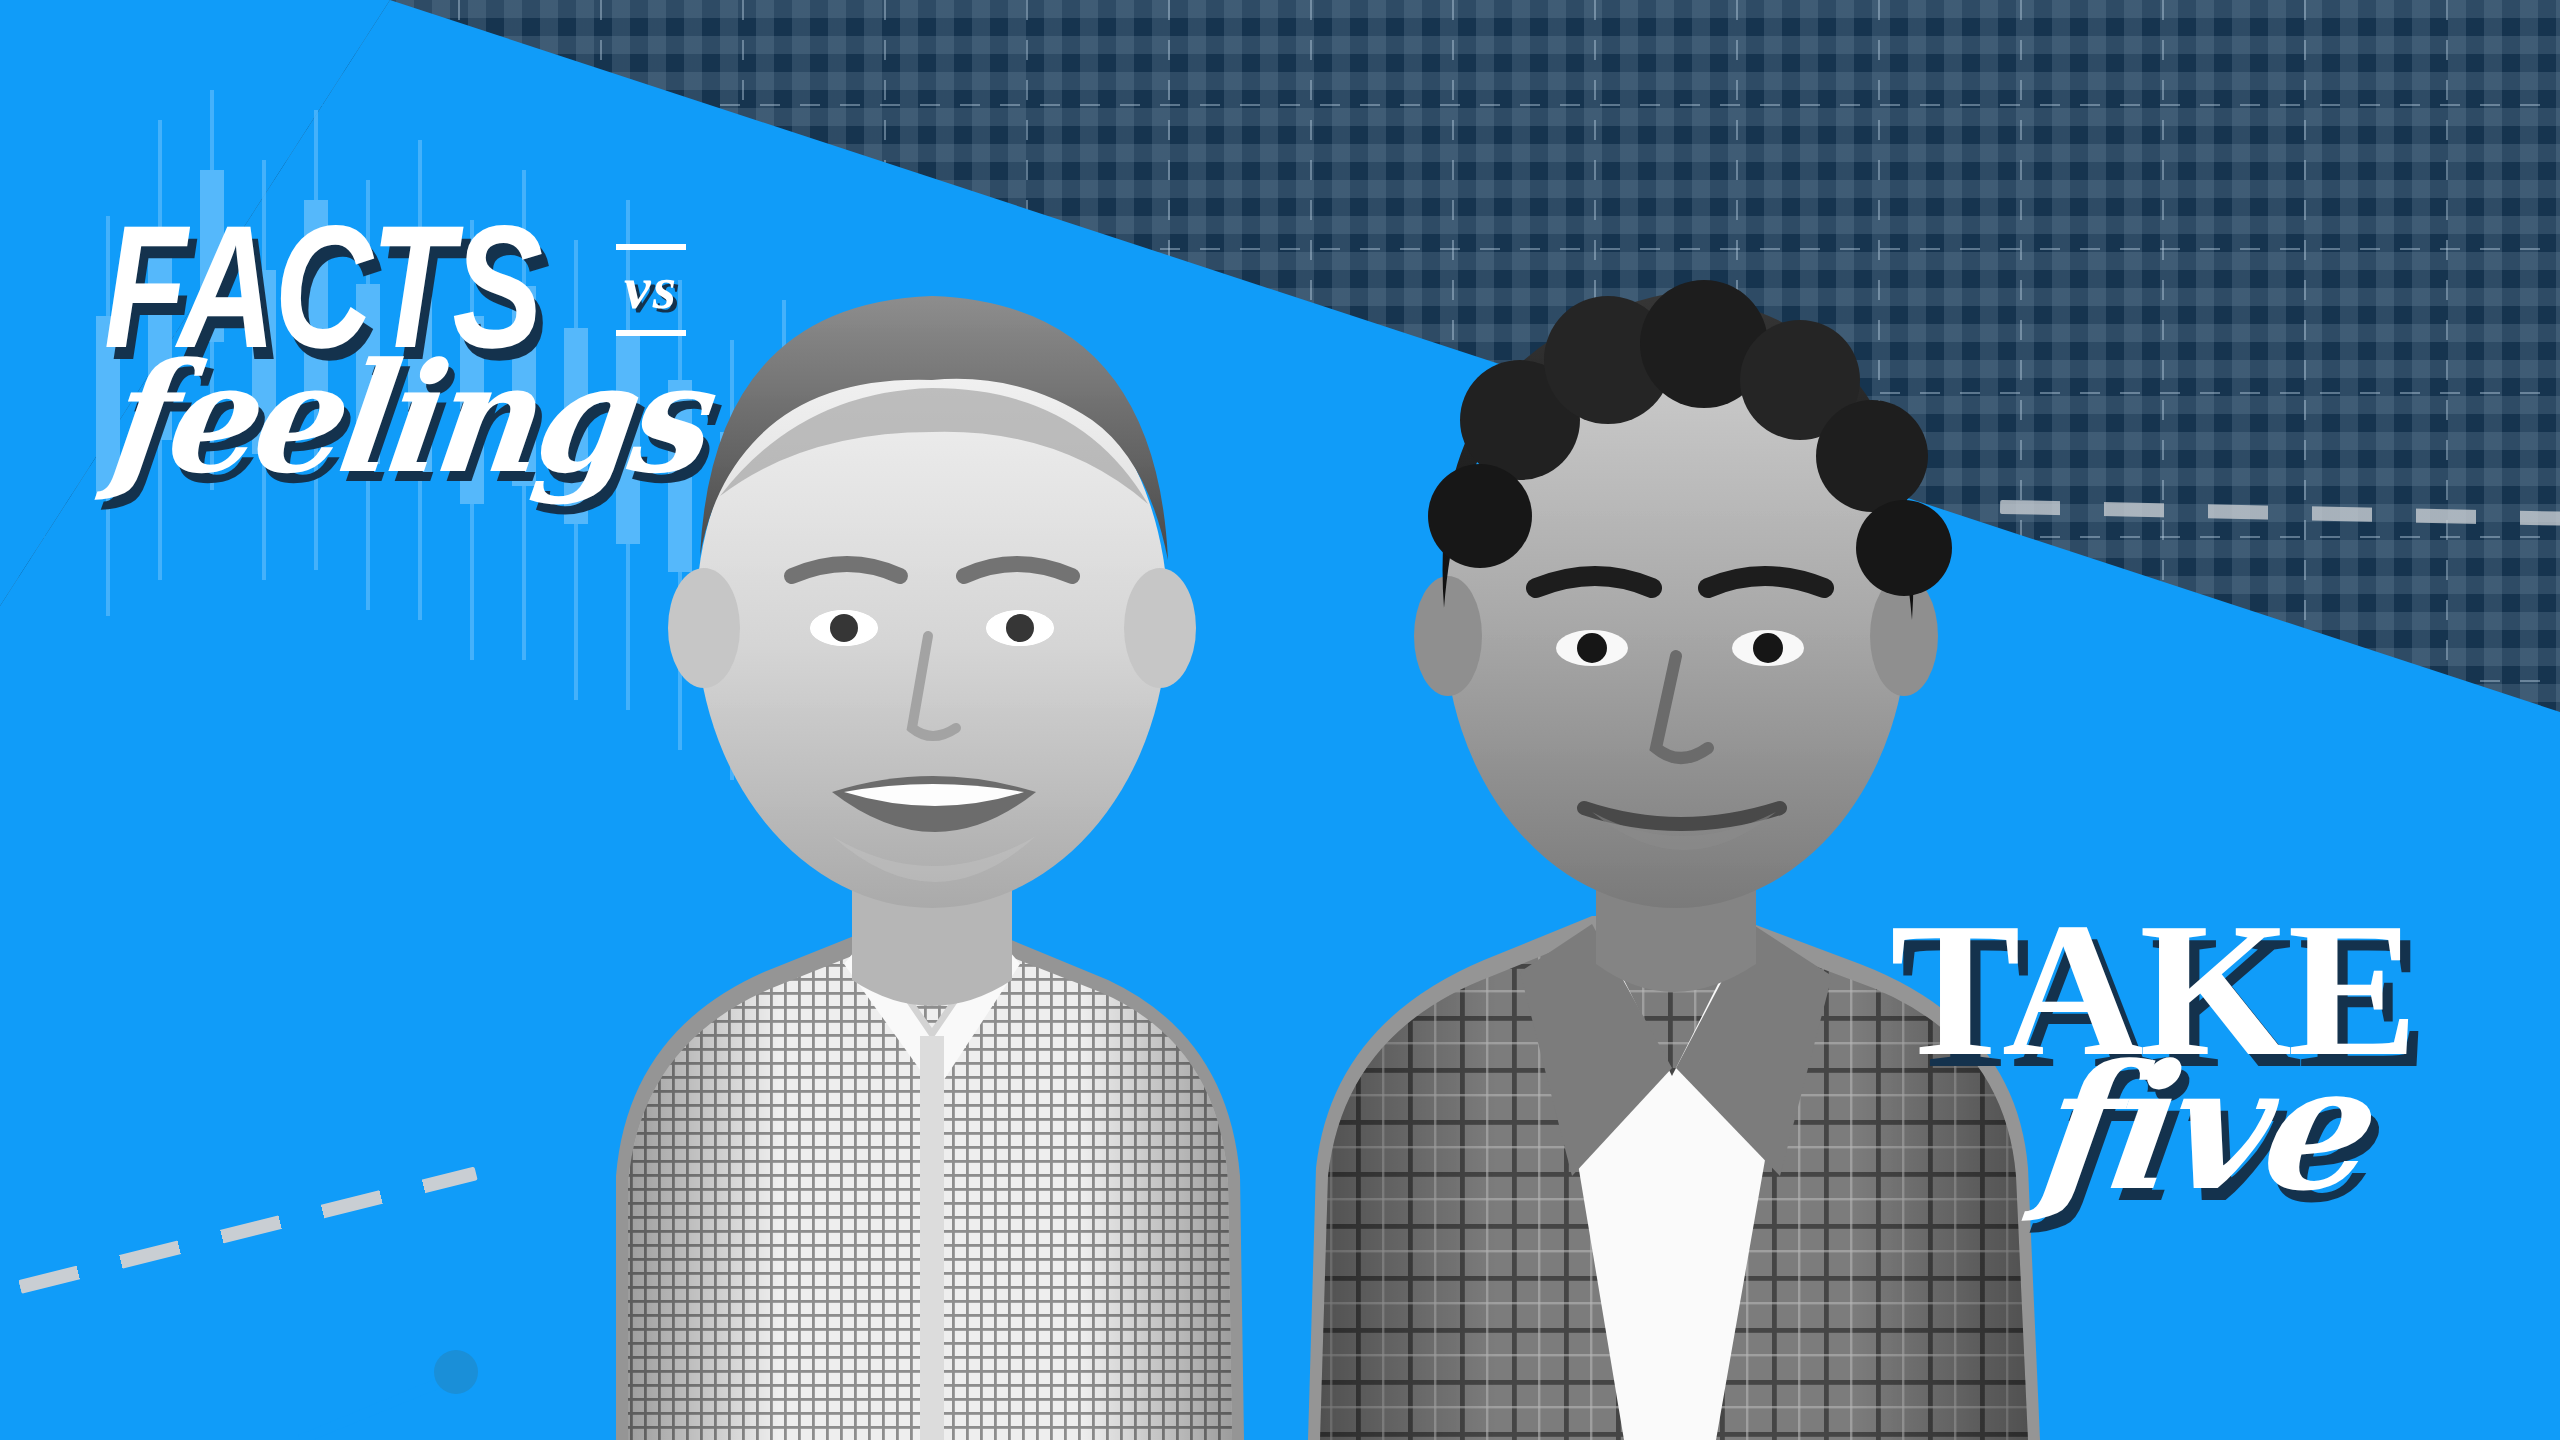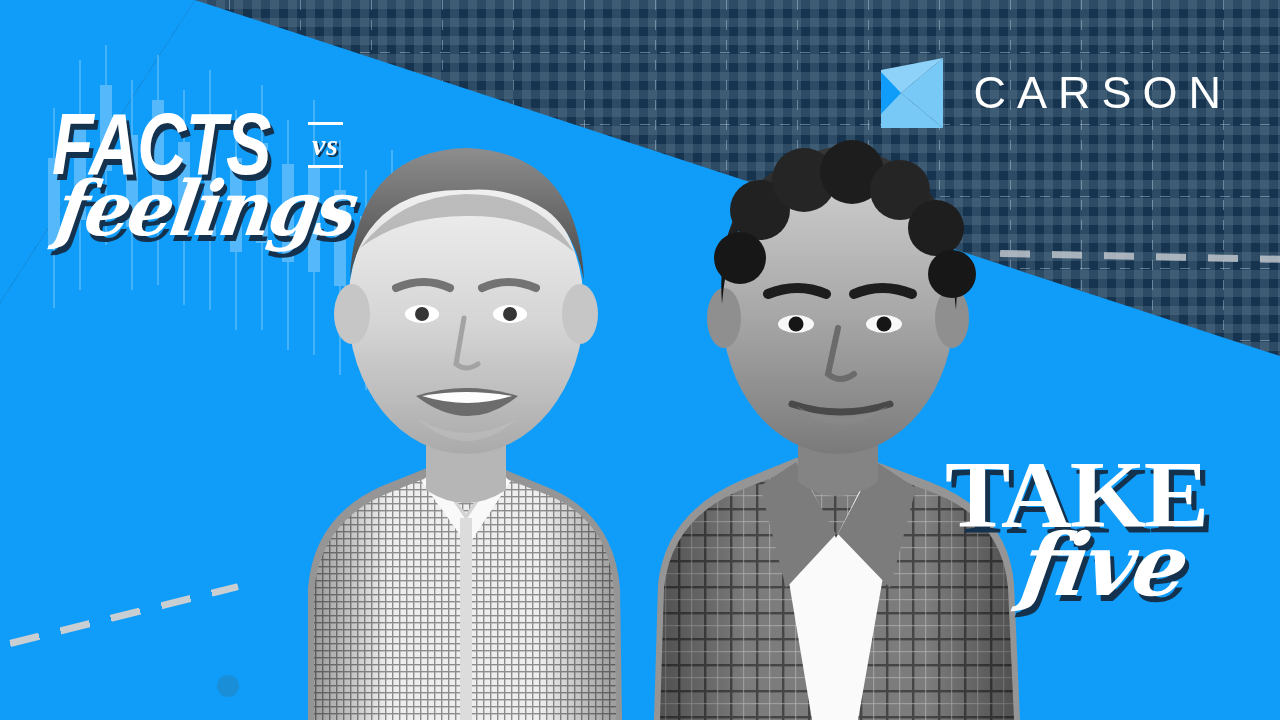--- a/index.html
+++ b/index.html
@@ -422,23 +422,14 @@
     <span class="facts">FACTS</span>
     <span class="vs">vs</span>
     <span class="feelings">feelings</span>
   </div>
 
   <div class="takefive">
     <span class="take">TAKE</span>
     <span class="five">five</span>
   </div>
 
-  <div class="brand">
-    <svg width="62" height="70" viewBox="0 0 62 70">
-      <polygon points="62,0 62,70 20,35" fill="#79c9f7"></polygon>
-      <polygon points="62,0 20,35 0,35 0,12" fill="#8ed2f9"></polygon>
-      <polygon points="0,35 20,35 62,70 0,70" fill="#79c9f7"></polygon>
-      <polygon points="0,14 20,35 0,56" fill="#109CF9"></polygon>
-    </svg>
-    <span class="brand-word">CARSON</span>
-  </div>
 
 </div>
 
 </body></html>

